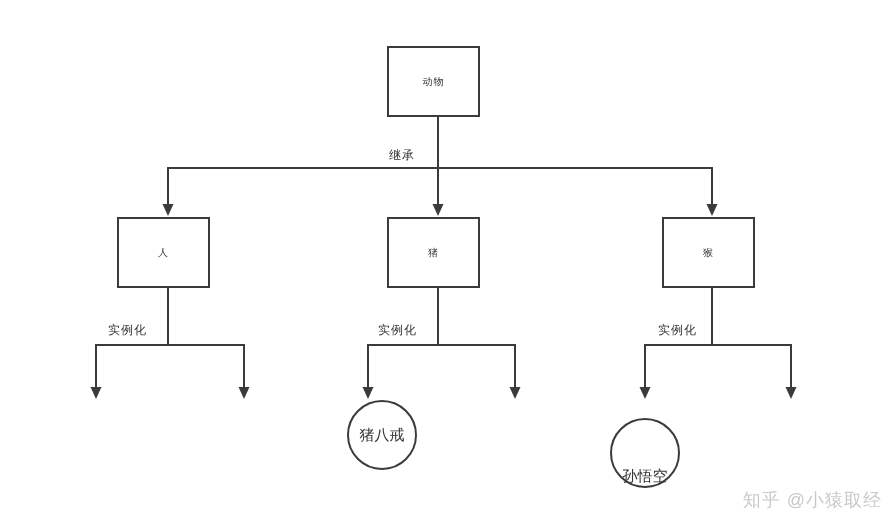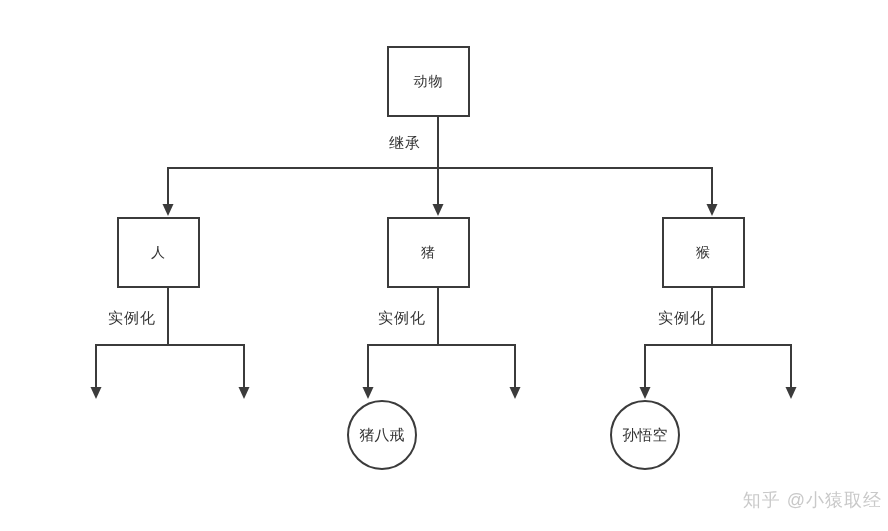--- a/index.html
+++ b/index.html
@@ -24,28 +24,28 @@
     stroke: var(--line, #3b3b3b);
     stroke-width: 2;
     fill: none;
   }
   .arrowhead {
     fill: var(--line, #3b3b3b);
     stroke: none;
   }
   .node-box {
     position: absolute;
-    width: 83px;
+    width: 93px;
     height: 71px;
     border: 2px solid var(--line, #3b3b3b);
     background: var(--node-fill, #ffffff);
     display: flex;
     align-items: center;
     justify-content: center;
-    font-size: 14px;
+    font-size: 10px;
     color: var(--node-text, #333333);
     letter-spacing: 1px;
   }
   .node-circle {
     position: absolute;
     width: 70px;
     height: 70px;
     border: 2px solid var(--line, #3b3b3b);
     border-radius: 50%;
     background: var(--node-fill, #ffffff);
@@ -57,46 +57,47 @@
   }
   .node-circle .circle-label {
     display: block;
     max-width: 50px;
     text-align: center;
     word-break: break-all;
     line-height: 1.25;
   }
   .edge-label {
     position: absolute;
-    font-size: 15px;
+    font-size: 12px;
     line-height: 16px;
     color: var(--node-text, #333333);
     letter-spacing: 1px;
     white-space: nowrap;
+    margin-top: 12px;
   }
   .watermark {
     position: absolute;
     right: 6px;
     bottom: 19px;
     font-size: 18px;
     color: var(--watermark-text, #c9c9c9);
     text-shadow: 1px 2px 1px #ffffff;
     letter-spacing: 1px;
     white-space: nowrap;
   }
   
   .pos-root    { left: 387px; top: 46px; }
   .pos-person  { left: 117px; top: 217px; }
   .pos-pig     { left: 387px; top: 217px; }
   .pos-monkey  { left: 662px; top: 217px; }
   .pos-c1 { left: 61px;  top: 400px; }
   .pos-c2 { left: 209px; top: 400px; }
   .pos-c3 { left: 347px; top: 400px; }
   .pos-c4 { left: 480px; top: 400px; }
-  .pos-c5 { left: 610px; top: 400px; }
+  .pos-c5 { left: 610px; top: 418px; align-items: flex-end; }
   .pos-c6 { left: 756px; top: 400px; }
   .pos-lbl-inherit  { left: 389px; top: 135px; }
   .pos-lbl-inst-1   { left: 108px; top: 310px; }
   .pos-lbl-inst-2   { left: 378px; top: 310px; }
   .pos-lbl-inst-3   { left: 658px; top: 310px; }
 </style>
 </head>
 <body>
 
 <div class="stage">

